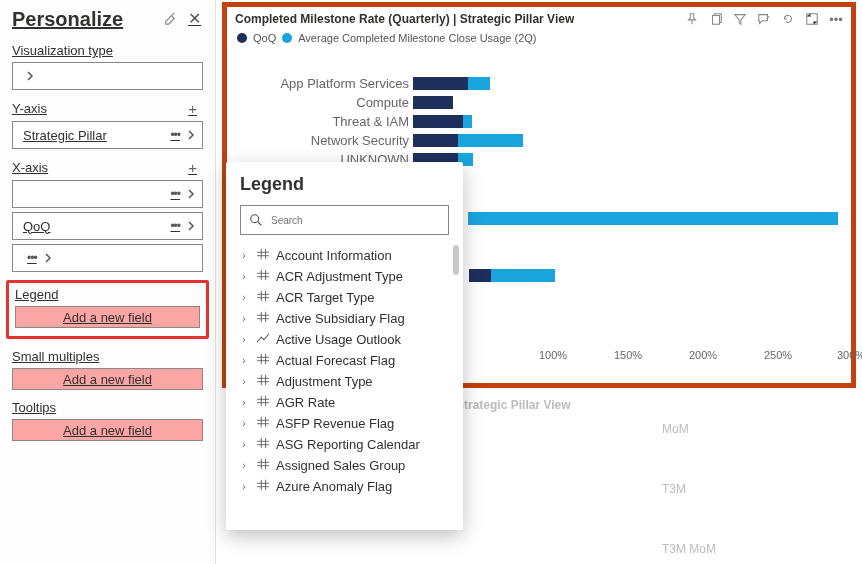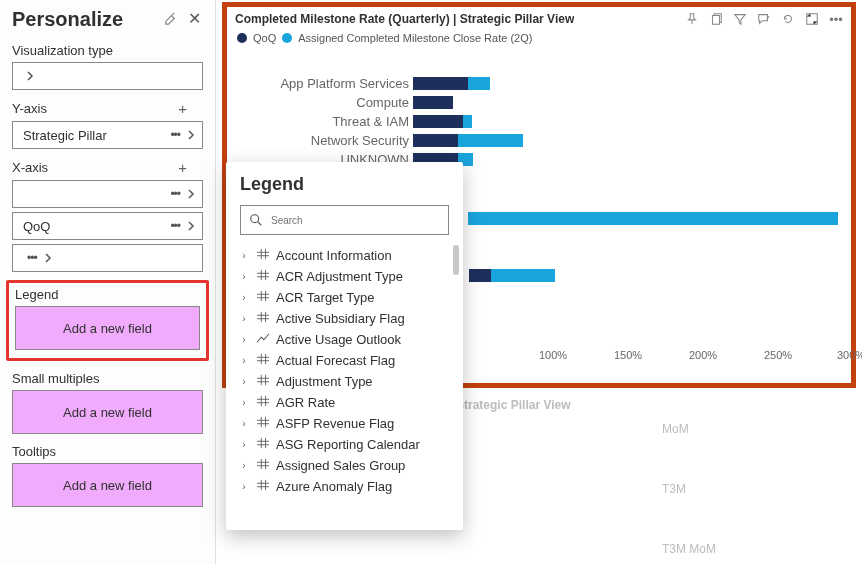--- a/index.html
+++ b/index.html
@@ -1,32 +1,32 @@
 <!DOCTYPE html>
 <html><head>
 <meta charset="utf-8">
 <style>
   * { box-sizing: border-box; margin: 0; padding: 0; }
   body { font-family: "Segoe UI", Arial, sans-serif; font-size: 13px; color: #323130; background: #fff; width: 862px; height: 564px; overflow: hidden; }
   .root { display: flex; width: 862px; height: 564px; }
   
-  .panel { width: 216px; padding: 8px 12px 12px 12px; background: #fdfdfd; border-right: 1px solid #e1e1e1; }
+  .panel { width: 216px; padding: 8px 12px 12px 12px; background: #fdfdfd; border-right: 1px solid #e1e1e1; text-decoration: underline; }
   .panel-head { display: flex; align-items: center; justify-content: space-between; margin-bottom: 12px; }
   .panel-title { font-size: 20px; font-weight: 600; }
   .panel-icons { display: flex; gap: 10px; color: #666; }
   .panel-icons svg, .panel-icons .closeX { width: 15px; height: 15px; }
   .closeX { font-size: 16px; line-height: 15px; cursor: pointer; color: #555; }
-  .sect-head { display: flex; align-items: center; justify-content: space-between; font-size: 13px; color: #323130; margin: 10px 16px 4px 0; }
+  .sect-head { display: flex; align-items: center; justify-content: space-between; font-size: 13px; color: #323130; margin: 10px 6px 4px 0; }
   .sect-head .plus { font-size: 15px; color: #666; cursor: pointer; }
   .field-row { display: flex; align-items: center; border: 1px solid #8a8886; background: #fff; height: 28px; padding: 0 6px 0 10px; margin-bottom: 4px; }
   .field-row .label { flex: 1; white-space: nowrap; overflow: hidden; text-overflow: ellipsis; font-size: 13px; }
   .field-row .dots { letter-spacing: -1px; color: #555; padding: 0 4px; cursor: pointer; font-size: 12px; }
   .field-row .chev { margin-left: 2px; cursor: pointer; }
   .chev svg { display: block; }
-  .add-field { display: flex; align-items: center; justify-content: center; border: 1px solid #8a8886; background: #f0abfc; height: 44px; font-size: 13px; cursor: pointer; }
+  .add-field { display: flex; align-items: center; justify-content: center; border: 1px solid #8a8886; background: #fca5a5; height: 22px; font-size: 13px; cursor: pointer; }
   .highlight-box { border: 3px solid #e3342f; padding: 4px 6px 8px 6px; margin: 8px -6px 10px -6px; border-radius: 2px; }
   
   .right { flex: 1; position: relative; padding: 2px 0 0 0; }
   .chart-card { margin: 0 6px 6px 6px; border: 5px solid #c2410c; background: #fff; height: 386px; position: relative; }
   .chart-head { display: flex; align-items: center; justify-content: space-between; padding: 3px 6px 2px 8px; }
   .chart-title { font-size: 12px; font-weight: 600; white-space: nowrap; overflow: hidden; text-overflow: ellipsis; }
   .chart-tools { display: flex; gap: 6px; color: #777; }
   .chart-tools .ticon { width: 18px; height: 18px; display: flex; align-items: center; justify-content: center; cursor: pointer; font-size: 13px; }
   .chart-legend { display: flex; align-items: center; gap: 6px; padding: 2px 10px 6px 10px; font-size: 11px; color: #555; }
   .swatch { width: 10px; height: 10px; border-radius: 50%; display: inline-block; }
@@ -181,21 +181,21 @@
                 <path d="M6 2 V5 H2 M10 14 V11 H14" stroke="#888" stroke-width="1.2"></path>
               </svg>
             </span>
           <span class="ticon">•••</span>
         </div>
       </div>
       <div class="chart-legend">
         <span class="swatch" style="background:#1e2f5c"></span>
         <span>QoQ</span>
         <span class="swatch" style="background:#1aa4dd"></span>
-        <span>Assigned Completed Milestone Close Rate (2Q)</span>
+        <span>Average Completed Milestone Close Usage (2Q)</span>
       </div>
       <div class="chart-body">
 
         <span class="row-label" style="top:28px">App Platform Services</span>
         <span class="row-label" style="top:47px">Compute</span>
         <span class="row-label" style="top:66px">Threat &amp; IAM</span>
         <span class="row-label" style="top:85px">Network Security</span>
         <span class="row-label" style="top:104px">UNKNOWN</span>
 
         <div class="bar" style="left:180px;top:22px;width:55px;background:#1e2f5c"></div>

